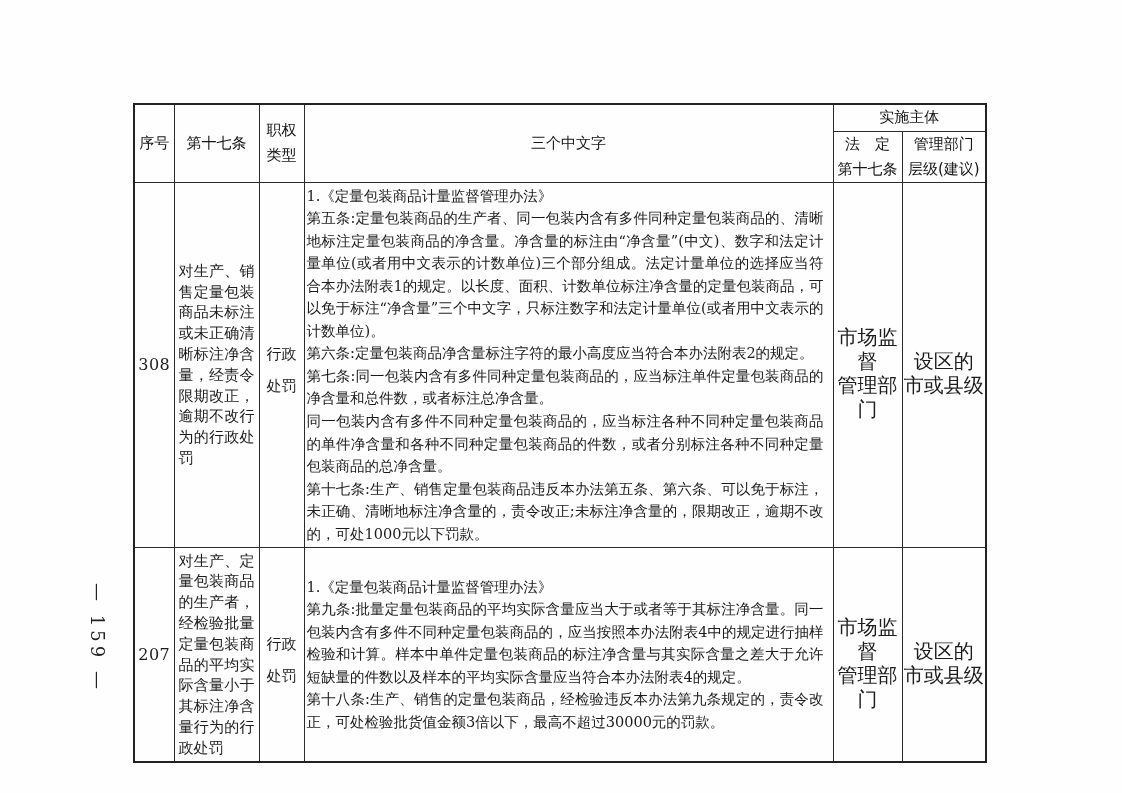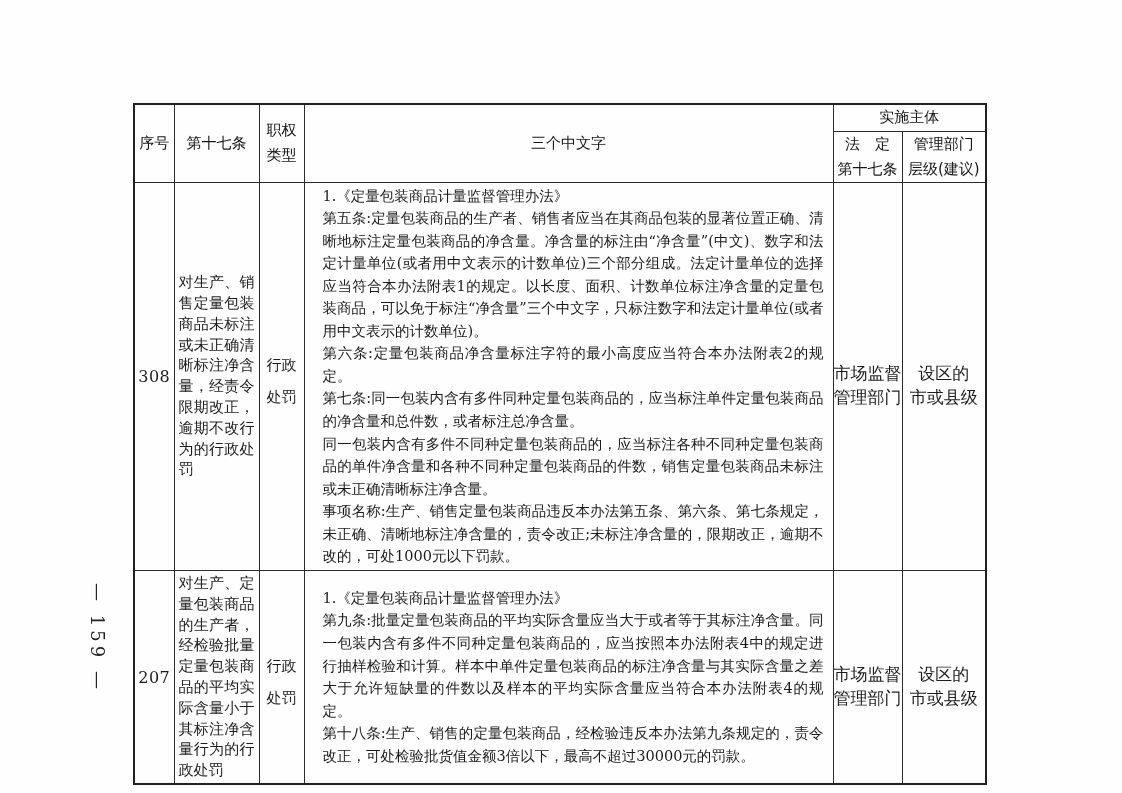--- a/index.html
+++ b/index.html
@@ -76,33 +76,33 @@
   td.type-cell .type-text {
     font-size: 15px;
     line-height: 32px;
     white-space: pre-line;
     margin-top: 10px;
   }
   td.basis-cell {
     text-align: left;
   }
   .basis-block {
-    padding: 2px 9px 2px 18px;
+    padding: 2px 9px 2px 2px;
     font-size: 14.5px;
     line-height: 22.55px;
     text-align: justify;
     text-justify: inter-ideograph;
     color: #1b1b1b;
   }
   .basis-block p {
     margin: 0;
   }
   td.subject-cell .subject-text,
   td.level-cell .level-text {
-    font-size: 17px;
+    font-size: 20px;
     line-height: 24px;
     white-space: pre-line;
     margin-top: 17px;
   }
 </style>
 </head>
 <body>
 
 <div class="page">
 
@@ -139,25 +139,25 @@
         <td class="name-cell">
           <div class="name-text">对生产、销售定量包装商品未标注或未正确清晰标注净含量，经责令限期改正，逾期不改行为的行政处罚</div>
         </td>
         <td class="type-cell">
           <div class="type-text">行政
 处罚</div>
         </td>
         <td class="basis-cell">
           <div class="basis-block">
             <p>1.《定量包装商品计量监督管理办法》</p>
-            <p>第五条:定量包装商品的生产者、销售者应当在其商品包装的显著位置正确、清晰地标注定量包装商品的净含量。净含量的标注由“净含量”(中文)、数字和法定计量单位(或者用中文表示的计数单位)三个部分组成。法定计量单位的选择应当符合本办法附表1的规定。以长度、面积、计数单位标注净含量的定量包装商品，可以免于标注“净含量”三个中文字，只标注数字和法定计量单位(或者用中文表示的计数单位)。</p>
+            <p>第五条:定量包装商品的生产者、同一包装内含有多件同种定量包装商品的、清晰地标注定量包装商品的净含量。净含量的标注由“净含量”(中文)、数字和法定计量单位(或者用中文表示的计数单位)三个部分组成。法定计量单位的选择应当符合本办法附表1的规定。以长度、面积、计数单位标注净含量的定量包装商品，可以免于标注“净含量”三个中文字，只标注数字和法定计量单位(或者用中文表示的计数单位)。</p>
             <p>第六条:定量包装商品净含量标注字符的最小高度应当符合本办法附表2的规定。</p>
             <p>第七条:同一包装内含有多件同种定量包装商品的，应当标注单件定量包装商品的净含量和总件数，或者标注总净含量。</p>
-            <p>同一包装内含有多件不同种定量包装商品的，应当标注各种不同种定量包装商品的单件净含量和各种不同种定量包装商品的件数，销售定量包装商品未标注或未正确清晰标注净含量。</p>
-            <p>事项名称:生产、销售定量包装商品违反本办法第五条、第六条、第七条规定，未正确、清晰地标注净含量的，责令改正;未标注净含量的，限期改正，逾期不改的，可处1000元以下罚款。</p>
+            <p>同一包装内含有多件不同种定量包装商品的，应当标注各种不同种定量包装商品的单件净含量和各种不同种定量包装商品的件数，或者分别标注各种不同种定量包装商品的总净含量。</p>
+            <p>第十七条:生产、销售定量包装商品违反本办法第五条、第六条、可以免于标注，未正确、清晰地标注净含量的，责令改正;未标注净含量的，限期改正，逾期不改的，可处1000元以下罚款。</p>
           </div>
         </td>
         <td class="subject-cell">
           <div class="subject-text">市场监督
 管理部门</div>
         </td>
         <td class="level-cell">
           <div class="level-text">设区的
 市或县级</div>
         </td>

